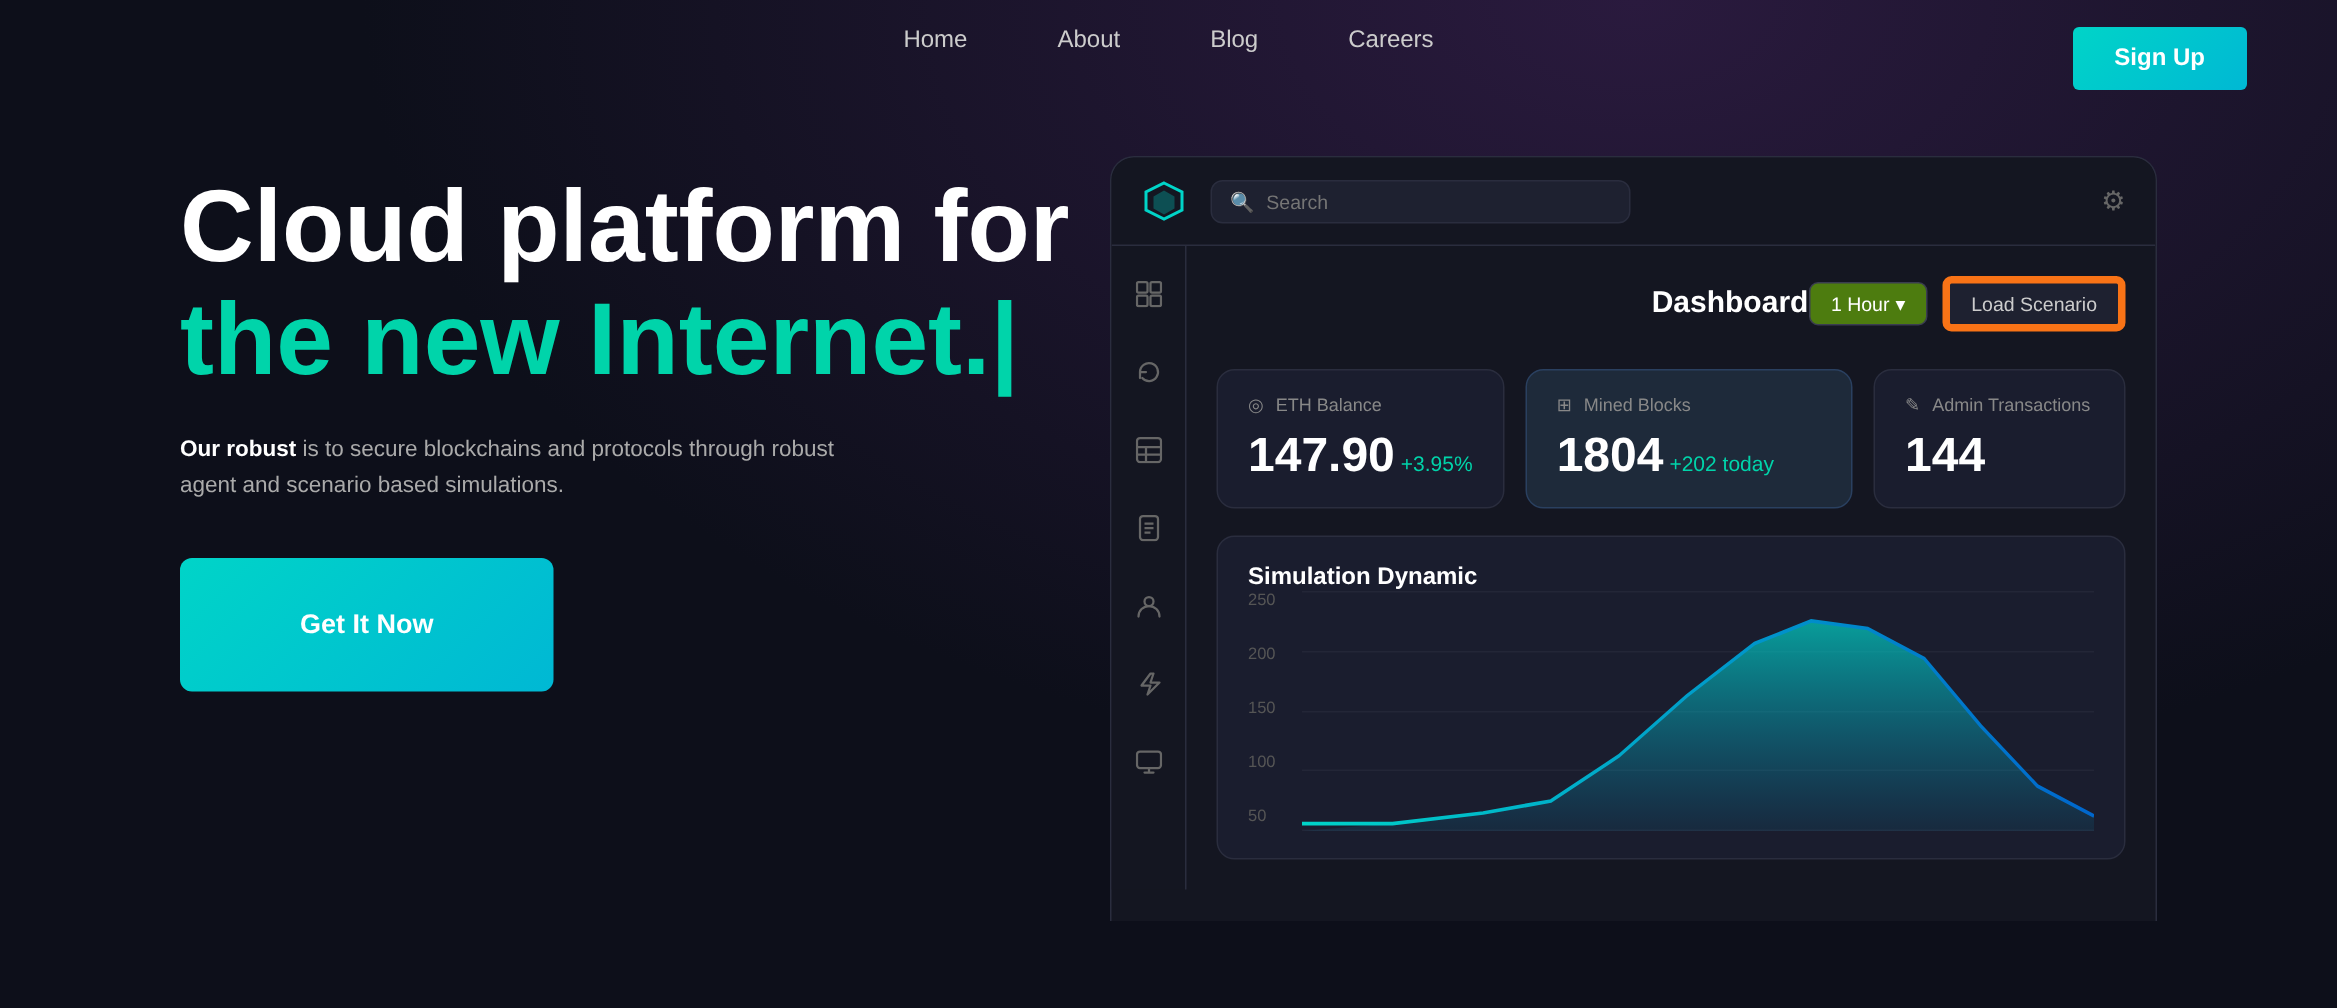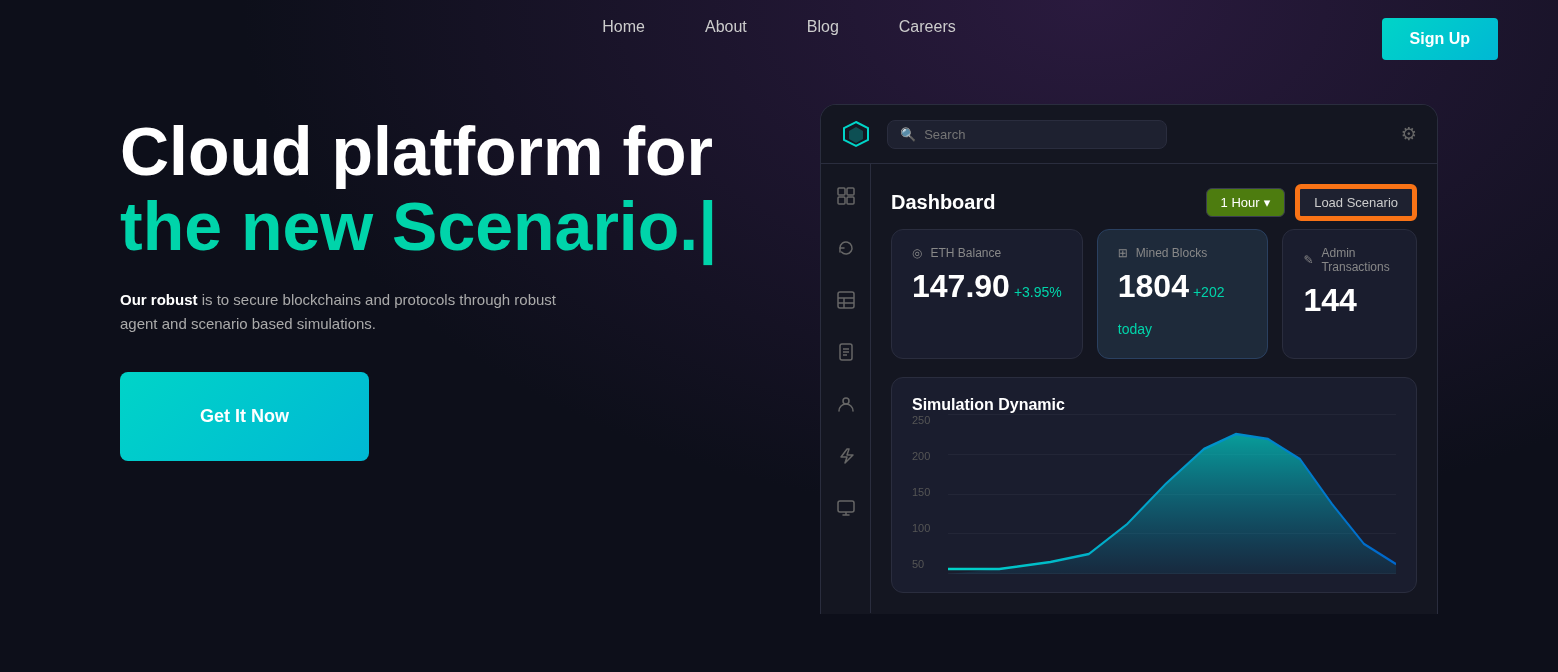--- a/index.html
+++ b/index.html
@@ -56,21 +56,20 @@
       cursor: pointer;
     }
 
     
     .hero {
       position: relative;
       z-index: 5;
       display: flex;
       align-items: flex-start;
       padding: 40px 120px 0 120px;
-      gap: 80px;
     }
 
     .hero-text {
       flex: 0 0 620px;
       padding-top: 20px;
     }
     .hero-title {
       font-size: 68px;
       font-weight: 800;
       line-height: 1.1;
@@ -187,22 +186,22 @@
     .panel-content {
       flex: 1;
       padding: 20px;
       overflow: hidden;
     }
 
     
     .dash-header-row {
       display: flex;
       align-items: center;
-      justify-content: space-between;
-      margin-bottom: 8px;
+      justify-content: flex-end;
+      margin-bottom: 25px;
     }
     .dash-title {
       font-size: 20px;
       font-weight: 700;
       color: #fff;
     }
     .dash-controls {
       display: flex;
       gap: 10px;
       align-items: center;
@@ -339,21 +338,21 @@
     <a class="nav-link">Careers</a>
   </div>
   <button class="signup-btn">Sign Up</button>
 </nav>
 
 <div class="hero">
 
   <div class="hero-text">
     <h1 class="hero-title">
       <span>Cloud platform for</span><br>
-      <span class="accent">the new Scenario.|</span>
+      <span class="accent">the new Internet.|</span>
     </h1>
     <p class="hero-subtitle">
       <strong>Our robust</strong><span> is to secure blockchains and protocols through robust agent and scenario based simulations.</span>
     </p>
     <button class="cta-btn">Get It Now</button>
   </div>
 
   <div class="dashboard-panel">
 
     <div class="panel-topbar">

